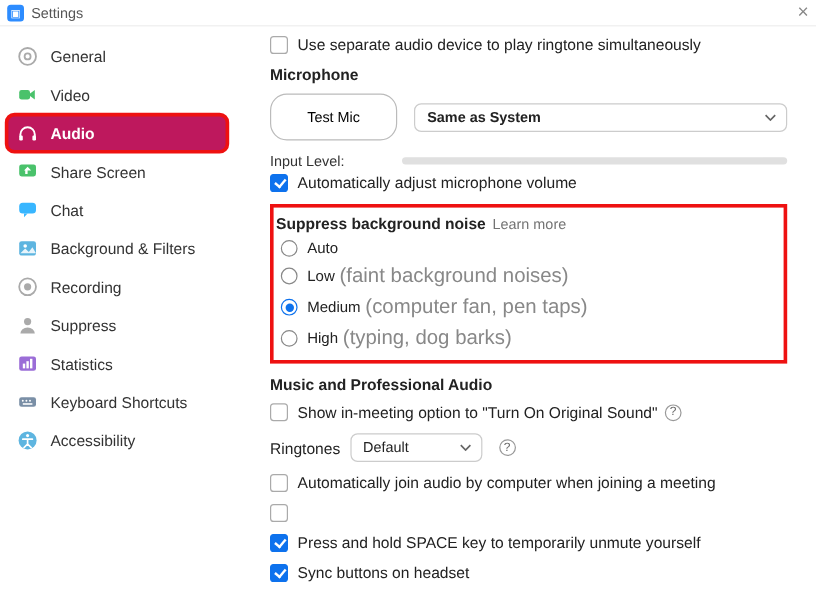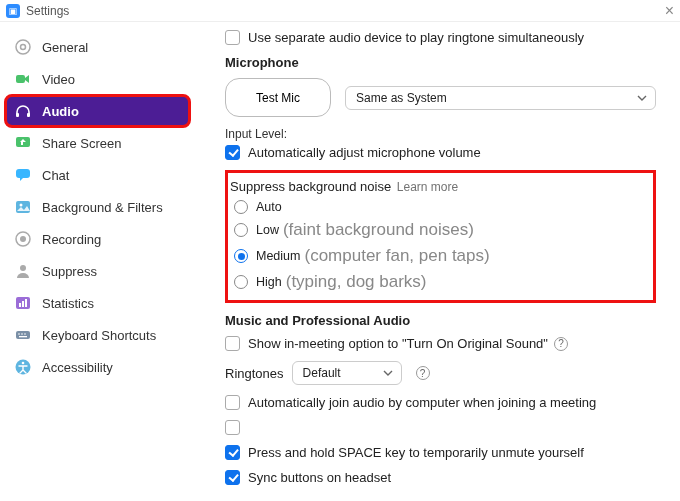--- a/index.html
+++ b/index.html
@@ -6,41 +6,41 @@
 body { font-family: -apple-system, "Segoe UI", Helvetica, Arial, sans-serif; font-size: 13px; color: #222; background: #fff; width: 680px; height: 501px; overflow: hidden; }
 .window { width: 680px; height: 501px; display: flex; flex-direction: column; }
 .titlebar { height: 22px; border-bottom: 1px solid #eee; display: flex; align-items: center; padding: 0 6px; font-size: 12px; color: #555; position: relative; }
 .titlebar .zoom-ico { width: 14px; height: 14px; background: #2D8CFF; border-radius: 3px; display: flex; align-items: center; justify-content: center; margin-right: 6px; }
 .titlebar .zoom-ico span { color: #fff; font-size: 9px; }
 .close-x { position: absolute; right: 6px; top: 2px; font-size: 16px; color: #888; cursor: pointer; }
 .body { flex: 1; display: flex; overflow: hidden; }
 .sidebar { width: 195px; padding: 10px 6px; display: flex; flex-direction: column; gap: 2px; }
 .side-item { display: flex; align-items: center; height: 30px; border-radius: 6px; padding: 0 8px; cursor: pointer; }
 .side-item .lbl { margin-left: 10px; color: #333; }
-.side-item.active { background: #4c1d95; }
+.side-item.active { background: #be185d; }
 .side-item.active .lbl { color: #fff; font-weight: 600; }
 .side-item.boxed { outline: 3px solid #e11; outline-offset: -1px; }
 .icon { width: 18px; height: 18px; display: flex; align-items: center; justify-content: center; }
 .main { flex: 1; padding: 8px 24px 0 30px; overflow-y: auto; }
 .row { display: flex; align-items: center; margin-bottom: 10px; }
 .chk { width: 15px; height: 15px; border: 1.5px solid #aaa; border-radius: 3px; margin-right: 8px; display: flex; align-items: center; justify-content: center; flex-shrink: 0; }
 .chk.on { background: #0E72ED; border-color: #0E72ED; }
 .chk.on::after { content: ""; width: 4px; height: 7px; border: solid #fff; border-width: 0 2px 2px 0; transform: rotate(40deg) translateY(-1px); }
 .section-label { font-weight: 600; margin: 6px 0 8px 0; }
 .btn-pill { border: 1px solid #bbb; border-radius: 14px; height: 39px; padding: 0 30px; background: #fff; font-size: 12px; cursor: pointer; }
 .select { border: 1px solid #ccc; border-radius: 6px; height: 24px; padding: 0 24px 0 10px; font-size: 12px; background: #fff; display: flex; align-items: center; position: relative; min-width: 0; }
 .select .caret { position: absolute; right: 8px; top: 8px; }
-.kv-row { display: flex; align-items: flex-start; margin-bottom: 4px; flex-direction: column; }
+.kv-row { display: flex; align-items: center; margin-bottom: 4px; }
 .kv-row .k { width: 110px; font-size: 12px; color: #333; }
 .level-bar { flex: 1; height: 6px; background: #e0e0e0; border-radius: 3px; }
 .vol-slider { flex: 1; display: flex; align-items: center; gap: 6px; }
 .vol-track { flex: 1; height: 4px; background: #0E72ED; border-radius: 2px; position: relative; }
 .vol-knob { width: 12px; height: 12px; background: #0E72ED; border-radius: 50%; position: absolute; right: 0; top: -4px; border: 2px solid #fff; box-shadow: 0 0 0 1px #0E72ED; }
 .suppress-box { border: 3px solid #e11; padding: 6px 8px 8px 2px; margin: 6px 0 10px 0; }
-.suppress-title { font-weight: 400; margin-top: 43px; }
+.suppress-title { font-weight: 700; margin-top: 43px; }
 .learn { color: #737373; font-size: 12px; margin-left: 2px; }
 .radio-row { display: flex; align-items: center; margin: 6px 0 0 4px; font-size: 12.5px; }
 .radio { width: 14px; height: 14px; border: 1.5px solid #888; border-radius: 50%; margin-right: 8px; display: flex; align-items: center; justify-content: center; }
 .radio.on { border-color: #0E72ED; }
 .radio.on::after { content: ""; width: 7px; height: 7px; background: #0E72ED; border-radius: 50%; }
 .hint { color: #888; margin-left: 4px; font-size: 17px; }
 .help { width: 14px; height: 14px; border: 1px solid #999; border-radius: 50%; display: inline-flex; align-items: center; justify-content: center; font-size: 10px; color: #666; margin-left: 6px; }
 .mt6 { margin-top: 6px; }
 svg { display: block; }
 </style>
@@ -182,21 +182,21 @@
 
       <div class="row">
         <span class="chk"></span>
         <span>Use separate audio device to play ringtone simultaneously</span>
       </div>
 
       <div class="section-label">Microphone</div>
 
       <div class="row" style="gap:14px;">
         <button class="btn-pill">Test Mic</button>
-        <div class="select" style="flex:1;">
+        <div class="select" style="flex:1;font-weight:bold;">
           <span>Same as System</span>
           <span class="caret">
               <svg width="10" height="6">
                 <path d="M1 1 L5 5 L9 1" fill="none" stroke="#666" stroke-width="1.4"></path>
               </svg>
             </span>
         </div>
       </div>
 
       <div class="kv-row">

